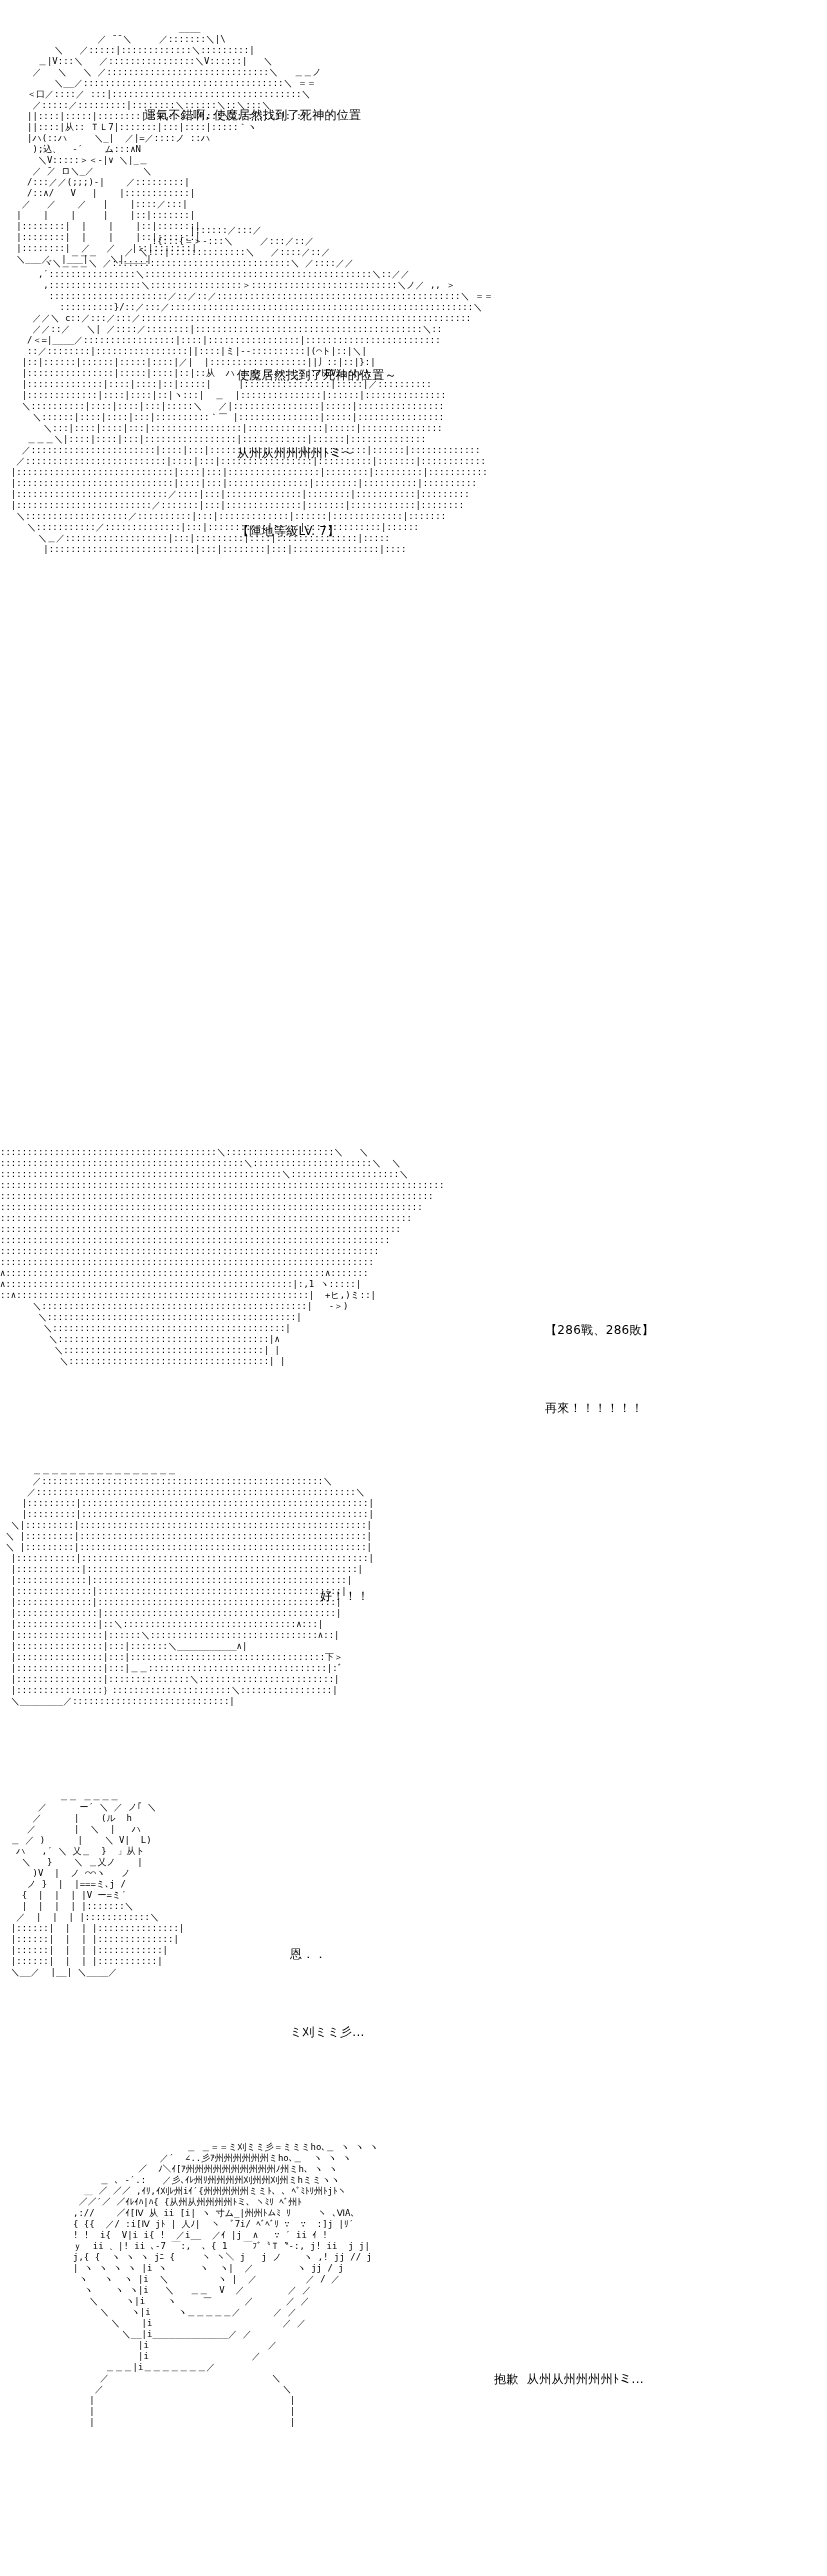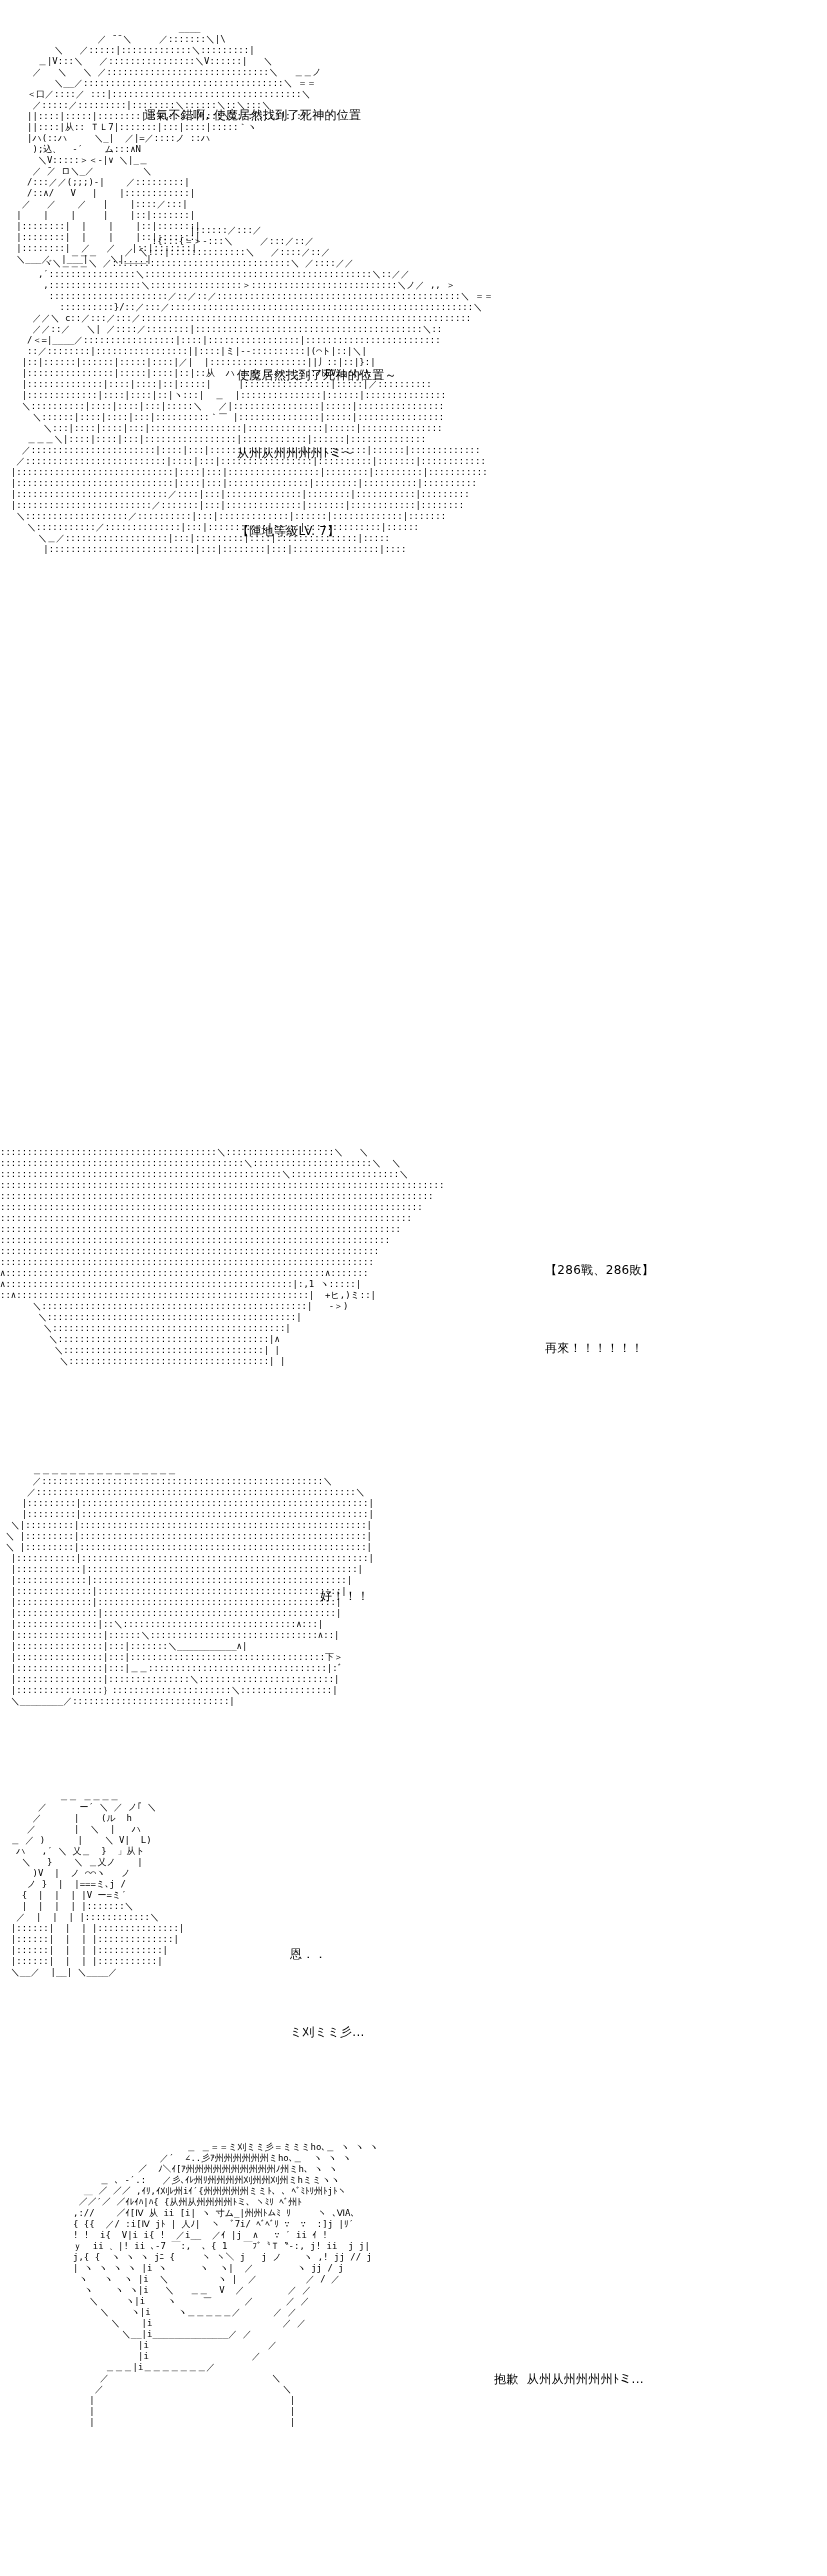--- a/index.html
+++ b/index.html
@@ -137,21 +137,21 @@
 :::::::::::::::::::::::::::::::::::::::::::::::::::::::::::::::::::::
 ∧:::::::::::::::::::::::::::::::::::::::::::::::::::::::::::∧:::::::
 ∧:::::::::::::::::::::::::::::::::::::::::::::::::::::|:,1 ヽ:::::|
 ::∧::::::::::::::::::::::::::::::::::::::::::::::::::::::|  +ヒ,)ミ::|
       ＼:::::::::::::::::::::::::::::::::::::::::::::::::|   -＞)
        ＼::::::::::::::::::::::::::::::::::::::::::::::|
         ＼:::::::::::::::::::::::::::::::::::::::::::|
          ＼:::::::::::::::::::::::::::::::::::::::|∧
           ＼:::::::::::::::::::::::::::::::::::::| |
            ＼:::::::::::::::::::::::::::::::::::::| |</pre>
-    <div class="dlg" style="left:521px; top:1205px;">
+    <div class="dlg" style="left:521px; top:1265px;">
       <span class="line">【286戰、286敗】</span>
       <span class="line">再來！！！！！！</span>
     </div>
   </div>
 
   <div class="panel">
     <pre class="aa" style="left:0px; top:1465px;">      ＿＿＿＿＿＿＿＿＿＿＿＿＿＿＿＿
       ／::::::::::::::::::::::::::::::::::::::::::::::::::::＼
      ／:::::::::::::::::::::::::::::::::::::::::::::::::::::::::::＼
     |:::::::::|:::::::::::::::::::::::::::::::::::::::::::::::::::::|

